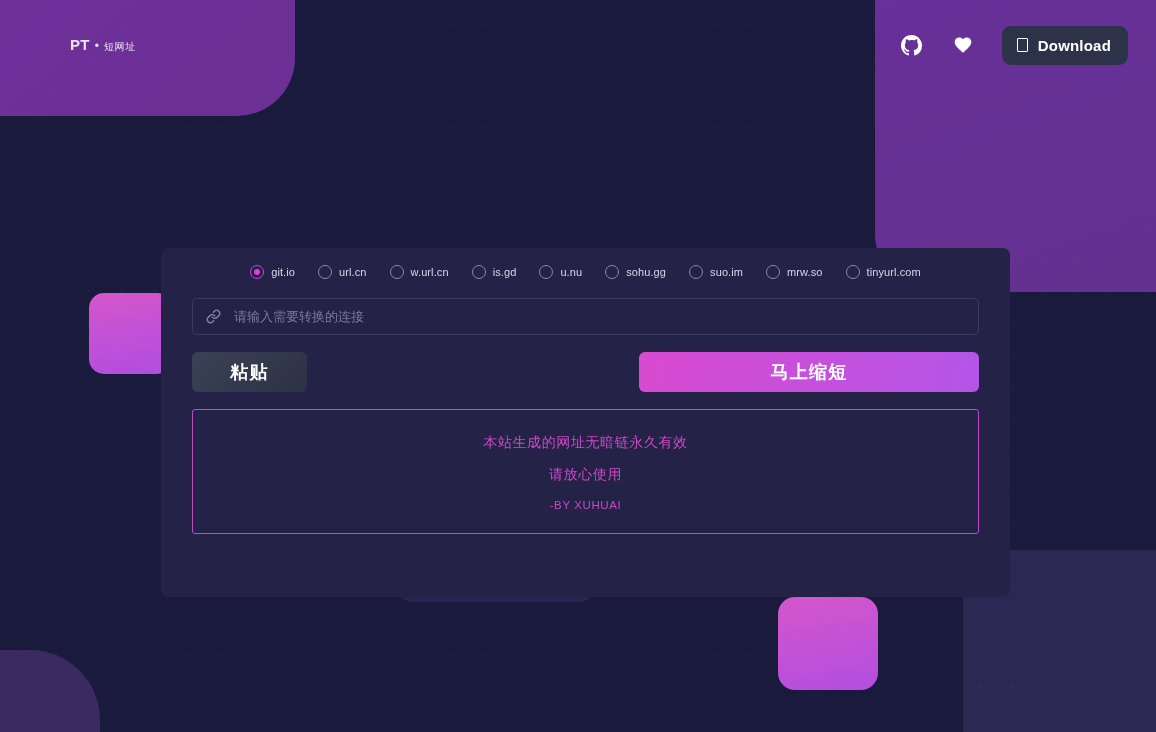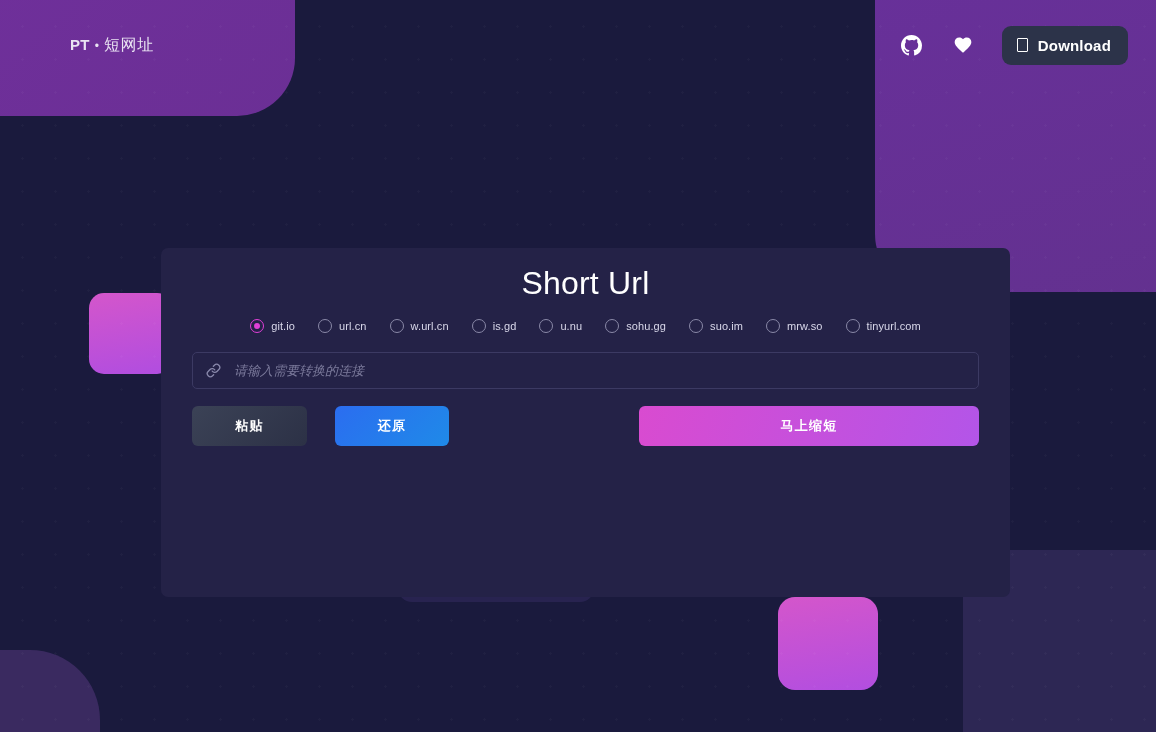--- a/index.html
+++ b/index.html
@@ -96,21 +96,21 @@
   .brand {
     display: flex;
     align-items: baseline;
     gap: 5px;
     color: #e9e3f2;
     margin-top: 14px;
     margin-left: 2px;
   }
   .brand-pt { font-size: 15px; font-weight: bold; letter-spacing: .3px; margin-left: 40px; }
   .brand-dot { font-size: 12px; color: #e9e3f2; }
-  .brand-cn { font-size: 16px; letter-spacing: .6px; }
+  .brand-cn { font-size: 10px; letter-spacing: .6px; }
 
   .header-right {
     display: flex;
     align-items: center;
     gap: 27px;
     margin-top: 14px;
   }
   .icon-btn {
     color: #ffffff;
     display: flex;
@@ -218,36 +218,35 @@
   }
   .link-icon { color: #8a89ac; display: flex; }
   .url-input {
     flex: 1;
     background: transparent;
     border: none;
     outline: none;
     color: #d7d6ea;
     font-size: 13px;
     font-family: "Liberation Sans", sans-serif;
-    font-style: italic;
   }
   .url-input::placeholder { color: #7b7a9b; }
 
   .btn-row {
     display: flex;
     align-items: center;
     margin: 17px 15px 0 15px;
     gap: 28px;
   }
   .btn {
     border: none;
     border-radius: 6px;
     height: 40px;
     color: #ffffff;
-    font-size: 13px;
+    font-size: 18px;
     font-family: "Liberation Sans", sans-serif;
     font-weight: bold;
     letter-spacing: 1.2px;
     cursor: pointer;
   }
   .btn-paste {
     width: 115px;
     background: linear-gradient(135deg, #3b4256 0%, #2c3146 100%);
   }
   .btn-restore {
@@ -328,21 +327,20 @@
     <button class="download-btn">
       <span class="tofu"></span>
       <span>Download</span>
     </button>
 
   </div>
 </div>
 
 <div class="card">
 
-  <div class="card-title">Short Url</div>
 
   <div class="radio-row">
 
     <label class="radio-item selected">
       <span class="radio-mark"></span>
       <span class="radio-label">git.io</span>
     </label>
 
     <label class="radio-item">
       <span class="radio-mark"></span>
@@ -391,18 +389,22 @@
       <svg width="15" height="15" viewBox="0 0 24 24" fill="none" stroke="currentColor" stroke-width="2.1" stroke-linecap="round" stroke-linejoin="round" aria-hidden="true">
         <path d="M10 13a5 5 0 0 0 7.54.54l3-3a5 5 0 0 0-7.07-7.07l-1.72 1.71"></path>
         <path d="M14 11a5 5 0 0 0-7.54-.54l-3 3a5 5 0 0 0 7.07 7.07l1.71-1.71"></path>
       </svg>
     </span>
     <input class="url-input" type="text" placeholder="请输入需要转换的连接" style="">
   </div>
 
   <div class="btn-row">
     <button class="btn btn-paste">粘贴</button>
-    <button class="btn btn-restore">还原</button>
     <button class="btn btn-shorten">马上缩短</button>
   </div>
 
+  <div class="notice">
+    <div class="notice-line1">本站生成的网址无暗链永久有效</div>
+    <div class="notice-line2">请放心使用</div>
+    <div class="notice-sig">-BY XUHUAI</div>
+  </div>
 
 </div>
 
 </body></html>

